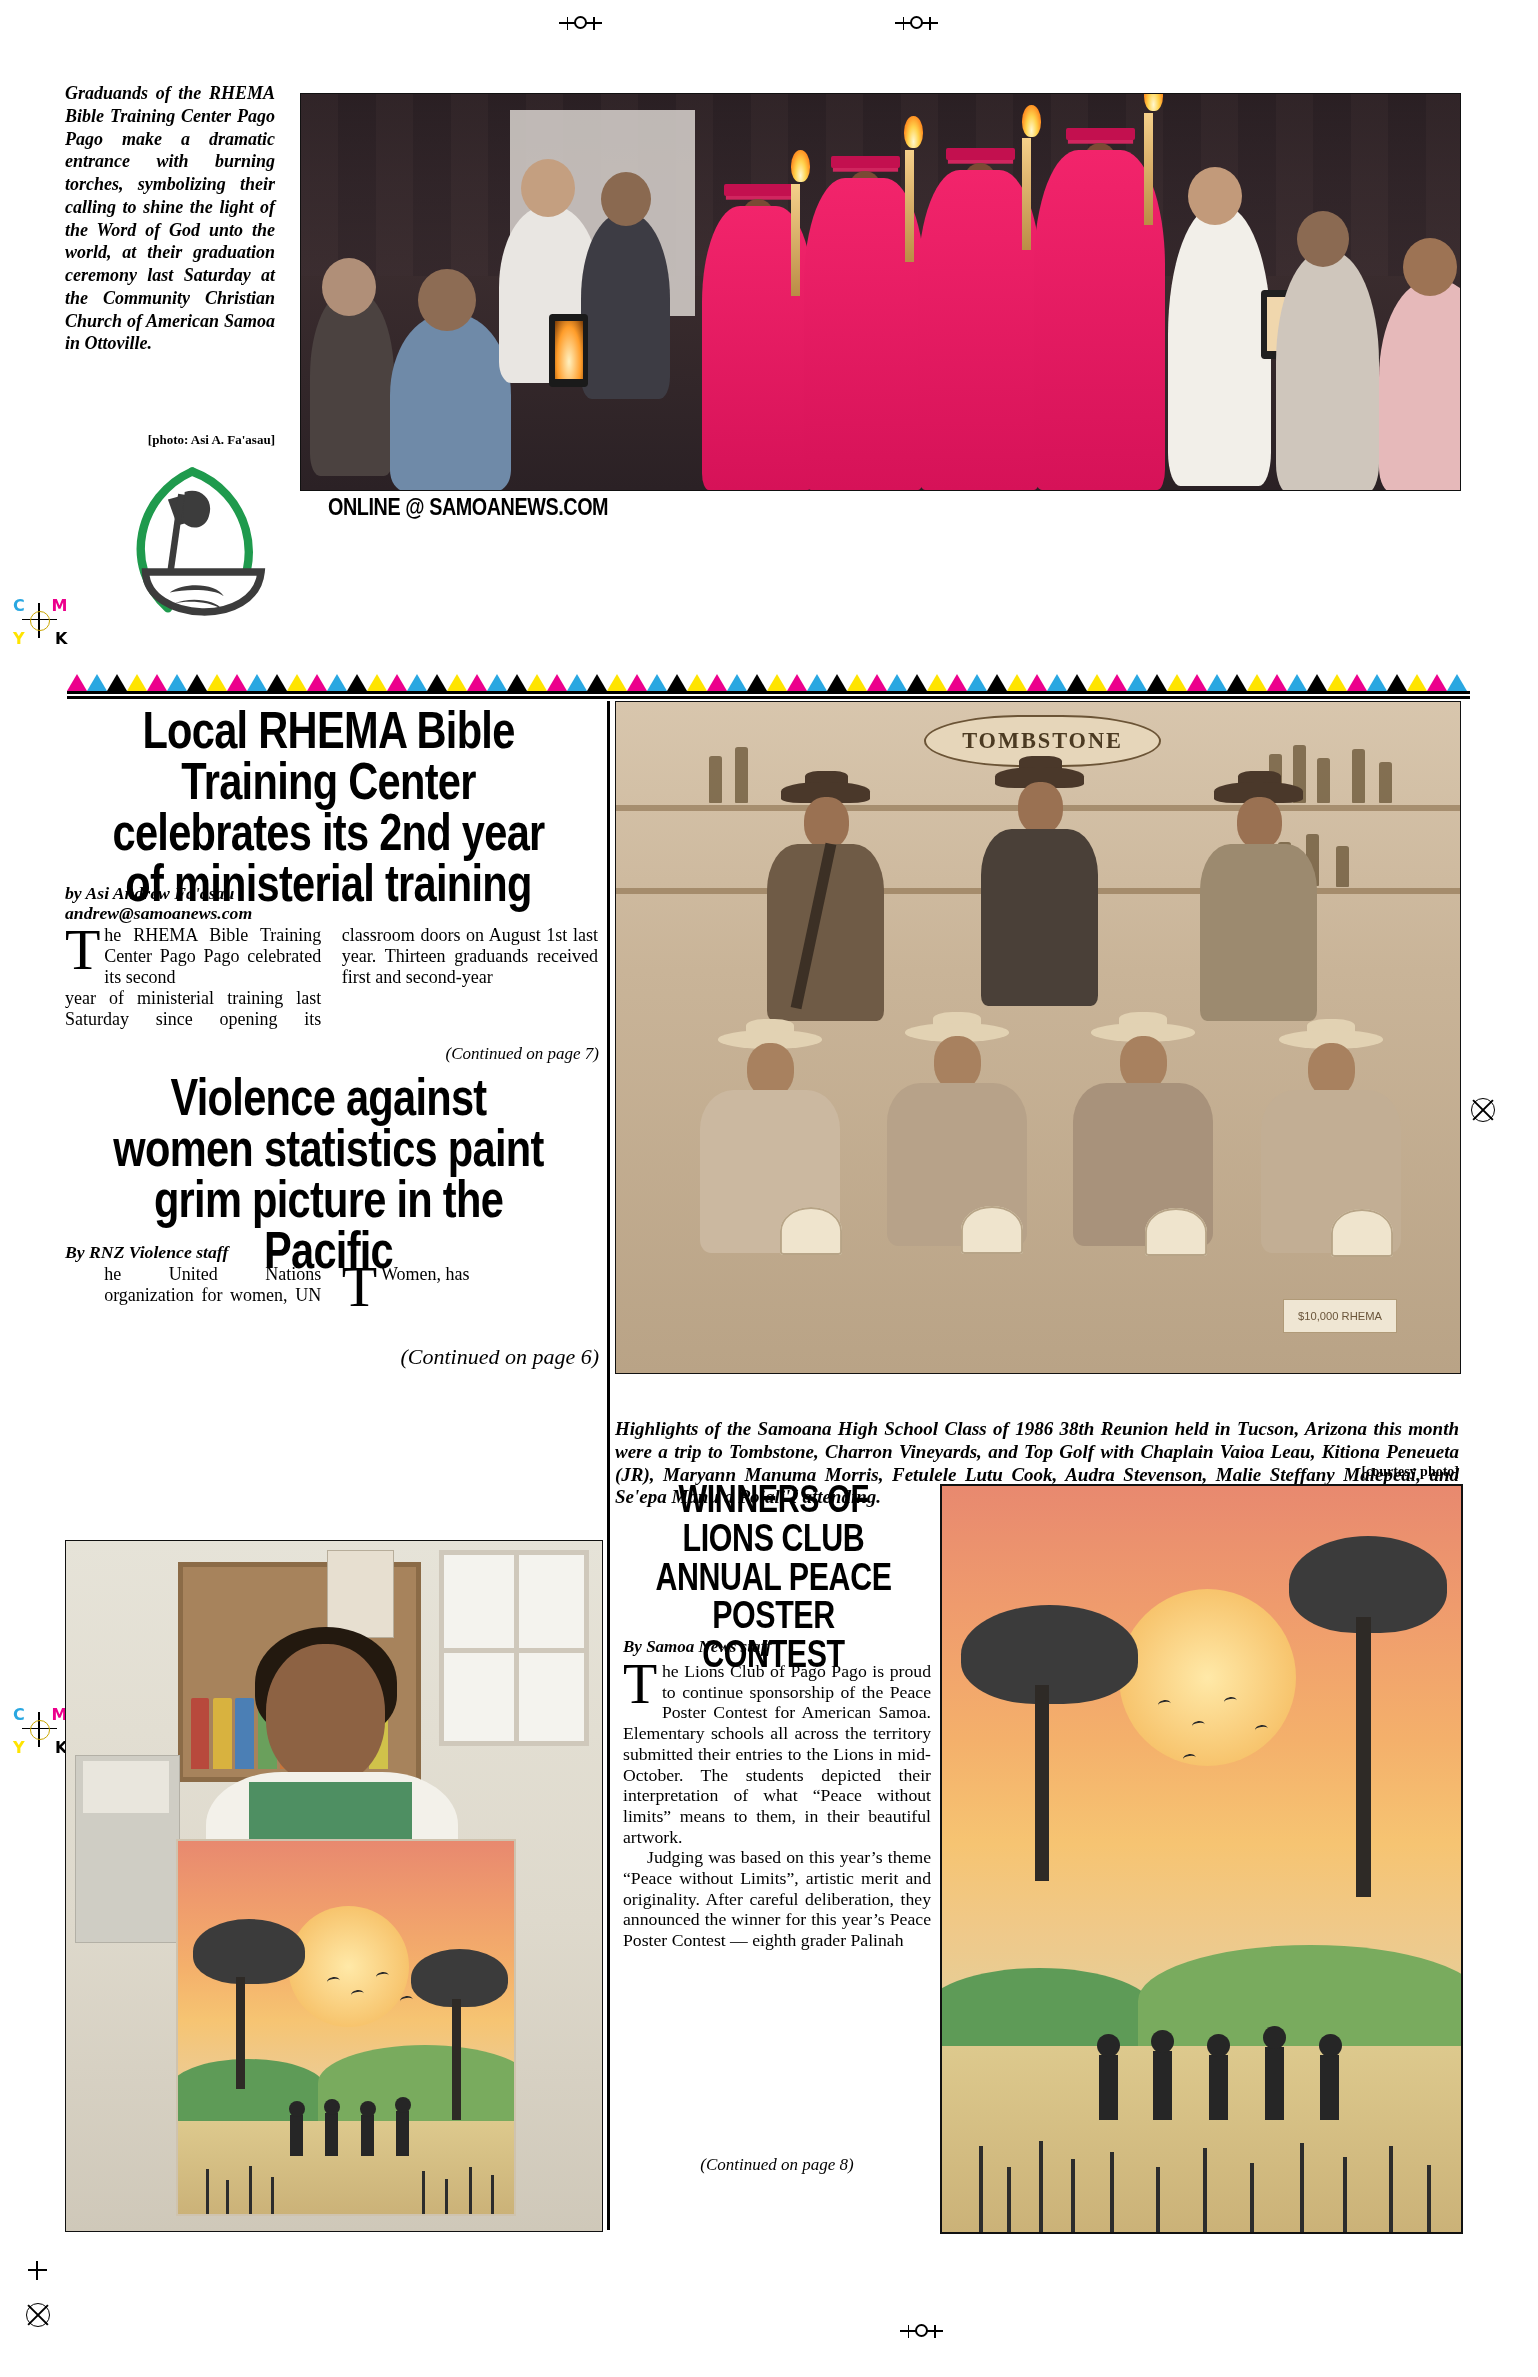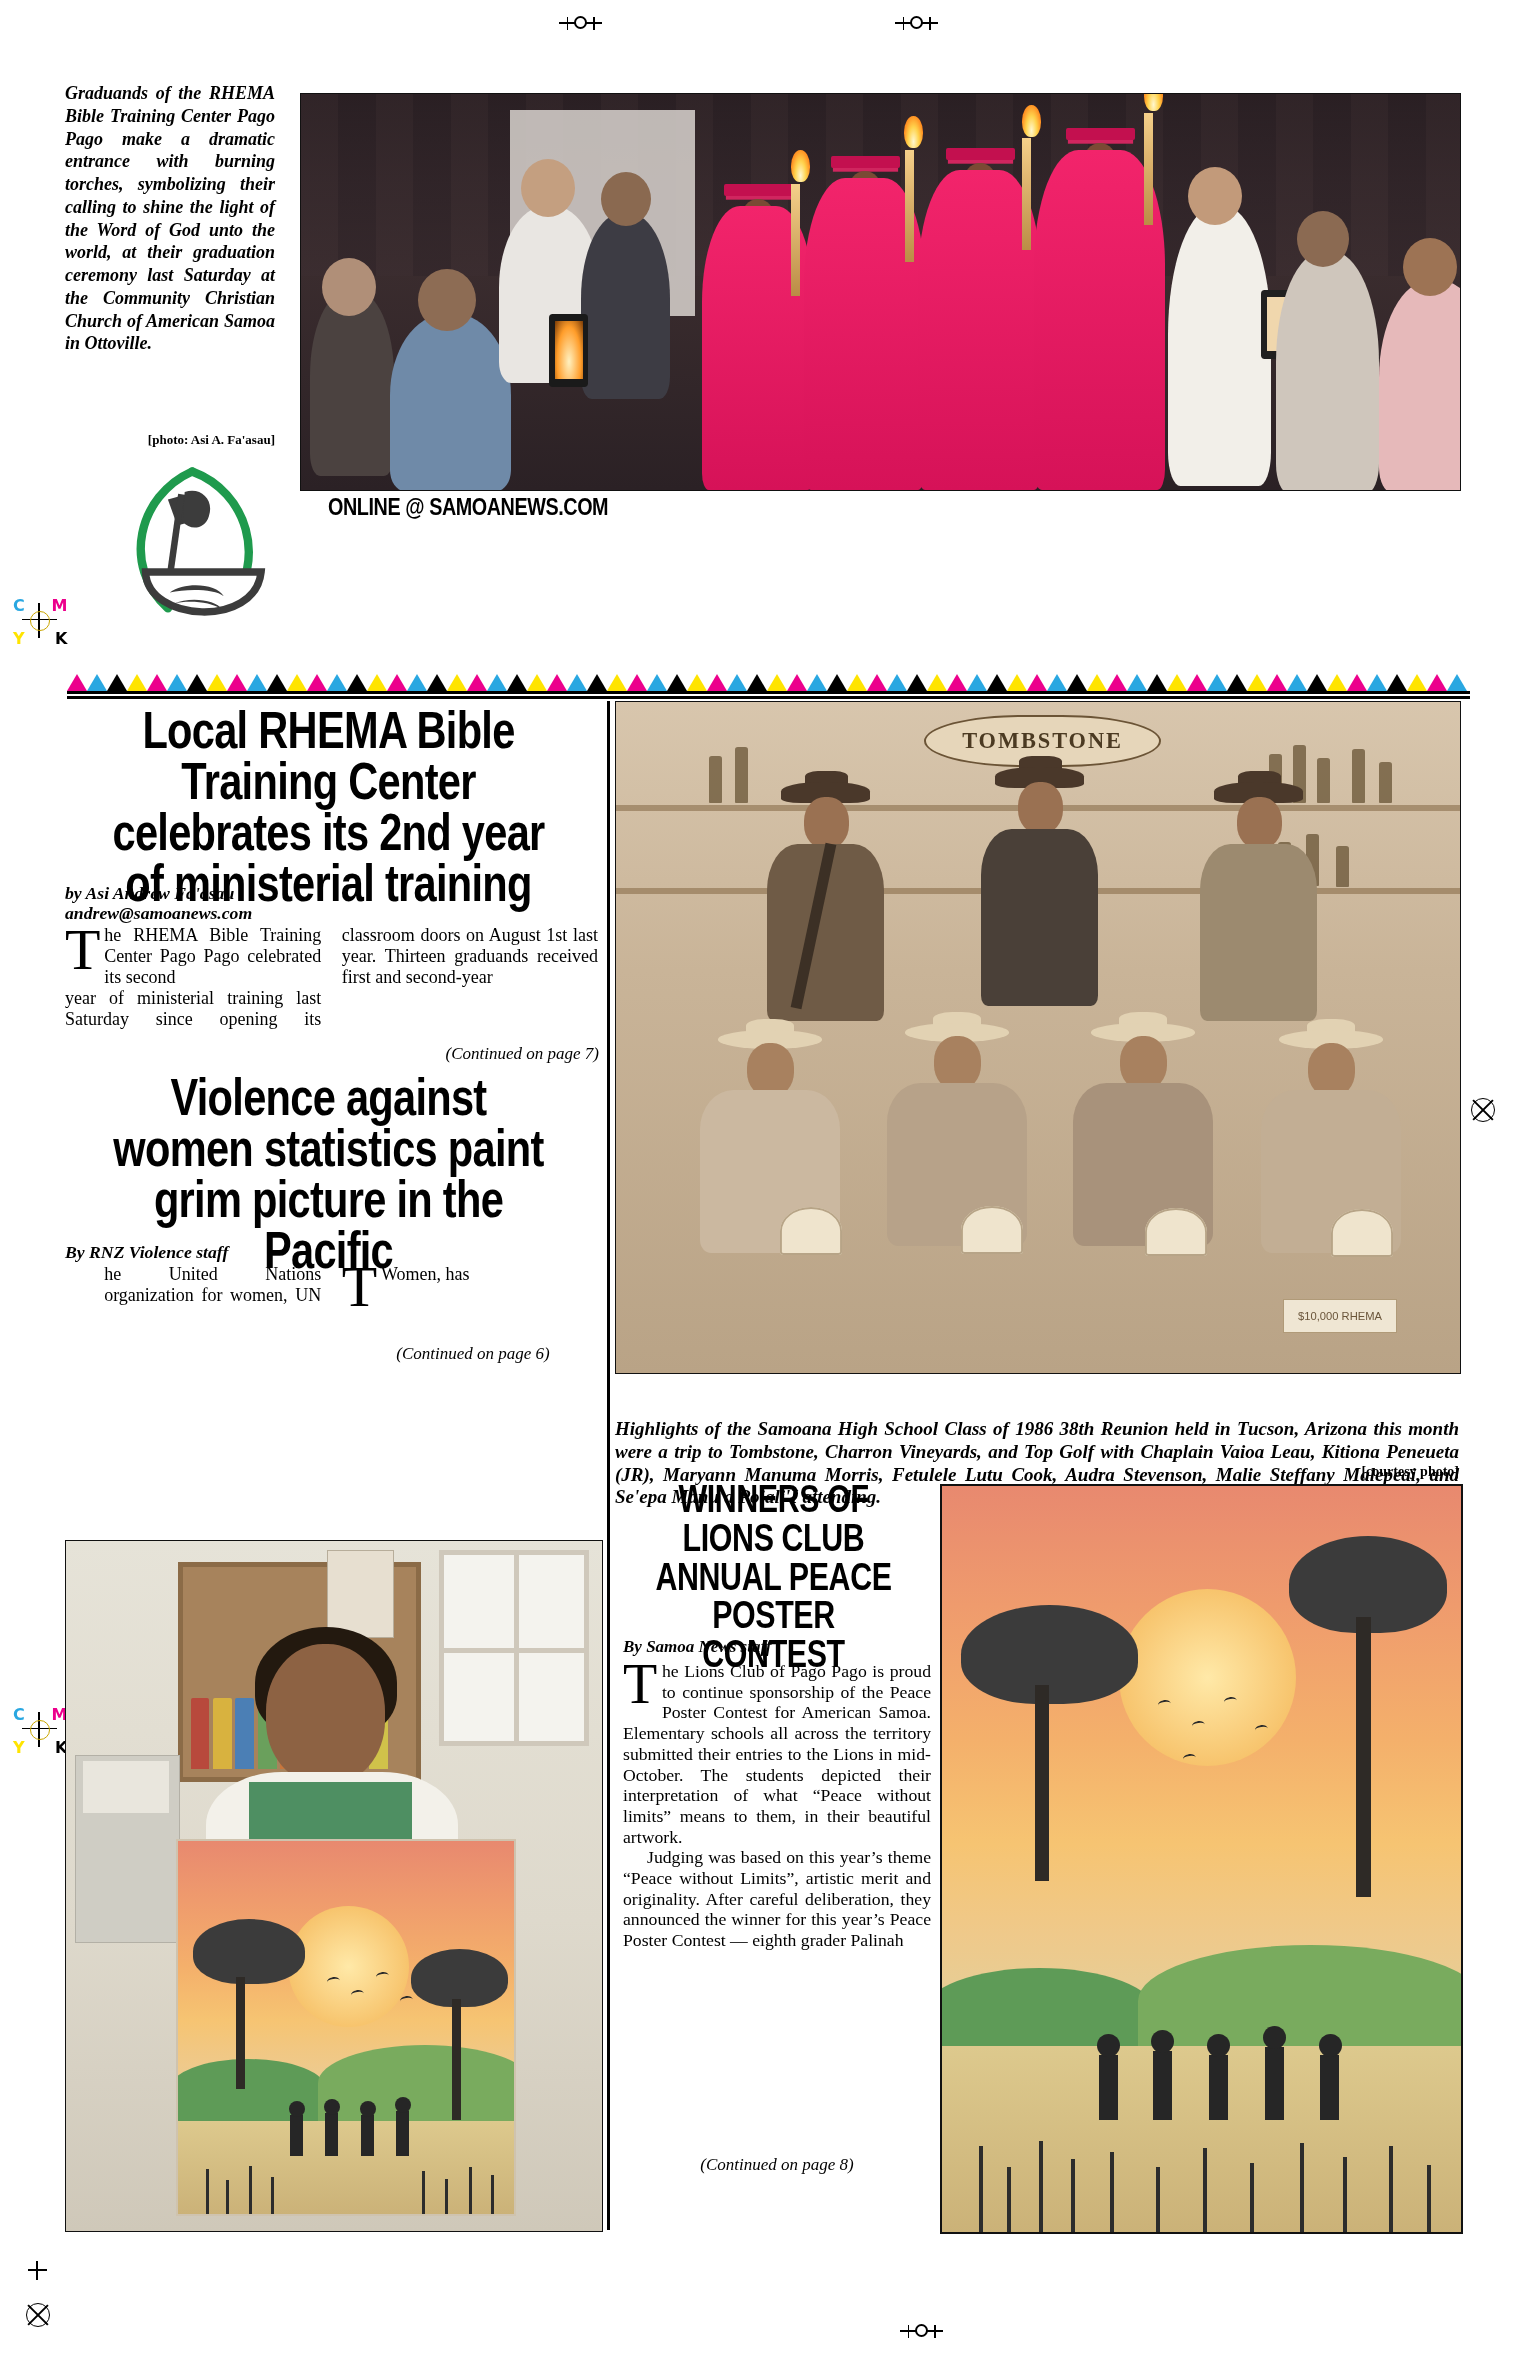--- a/index.html
+++ b/index.html
@@ -100,21 +100,21 @@
   #art1{position:absolute;left:65px;top:224px;width:533px;height:131px;
         column-count:2;column-gap:20.5px;font-size:18px;line-height:1.16;text-align:justify;}
   #art1 .dropcap{float:left;font-size:58px;line-height:.78;padding:1.9px 3.7px 0 0;font-family:"Liberation Serif",serif;}
   #cont1{position:absolute;left:347px;top:343px;width:252px;text-align:right;font-style:italic;font-size:17px;}
 
   #hl2{position:absolute;left:58px;top:371px;width:541px;font-size:52px;letter-spacing:-0.9px;}
   #byline2{position:absolute;left:65px;top:541px;width:224px;font-weight:bold;font-style:italic;font-size:17.7px;}
   #art2{position:absolute;left:65px;top:563px;width:533px;height:103px;
         column-count:2;column-gap:20.5px;font-size:18px;line-height:1.16;text-align:justify;}
   #art2 .dropcap{float:left;font-size:58px;line-height:.78;padding:1.9px 3.7px 0 0;}
-  #cont2{position:absolute;left:347px;top:643px;width:252px;text-align:center;font-style:italic;font-size:17px;}
+  #cont2{position:absolute;left:347px;top:643px;width:252px;text-align:right;font-style:italic;font-size:22px;}
 
   
   #photo2{position:absolute;left:615px;top:0px;width:844px;height:671px;border:1.9px solid #111;overflow:hidden;background:#cbb89f;}
   #photo2 .bg{position:absolute;inset:0;background:
      linear-gradient(180deg,#d8c6ad 0%,#c9b498 40%,#b9a386 100%);}
   #photo2 .shelf{position:absolute;left:0;width:100%;height:5.6px;background:#8f7352;opacity:.65;}
   #photo2 .bottle{position:absolute;width:13px;border-radius:2.8px 2.8px 0.9px 0.9px;background:#6e5a3c;opacity:.8;}
   #photo2 .sign{position:absolute;left:308px;top:13px;width:233px;height:48px;background:#e6d6ba;
       border:2.8px solid #6b5436;border-radius:50%/60%;display:flex;align-items:center;justify-content:center;
       font-family:"Liberation Serif",serif;font-weight:bold;font-size:22.4px;color:#4b3a22;letter-spacing:1.9px;}

